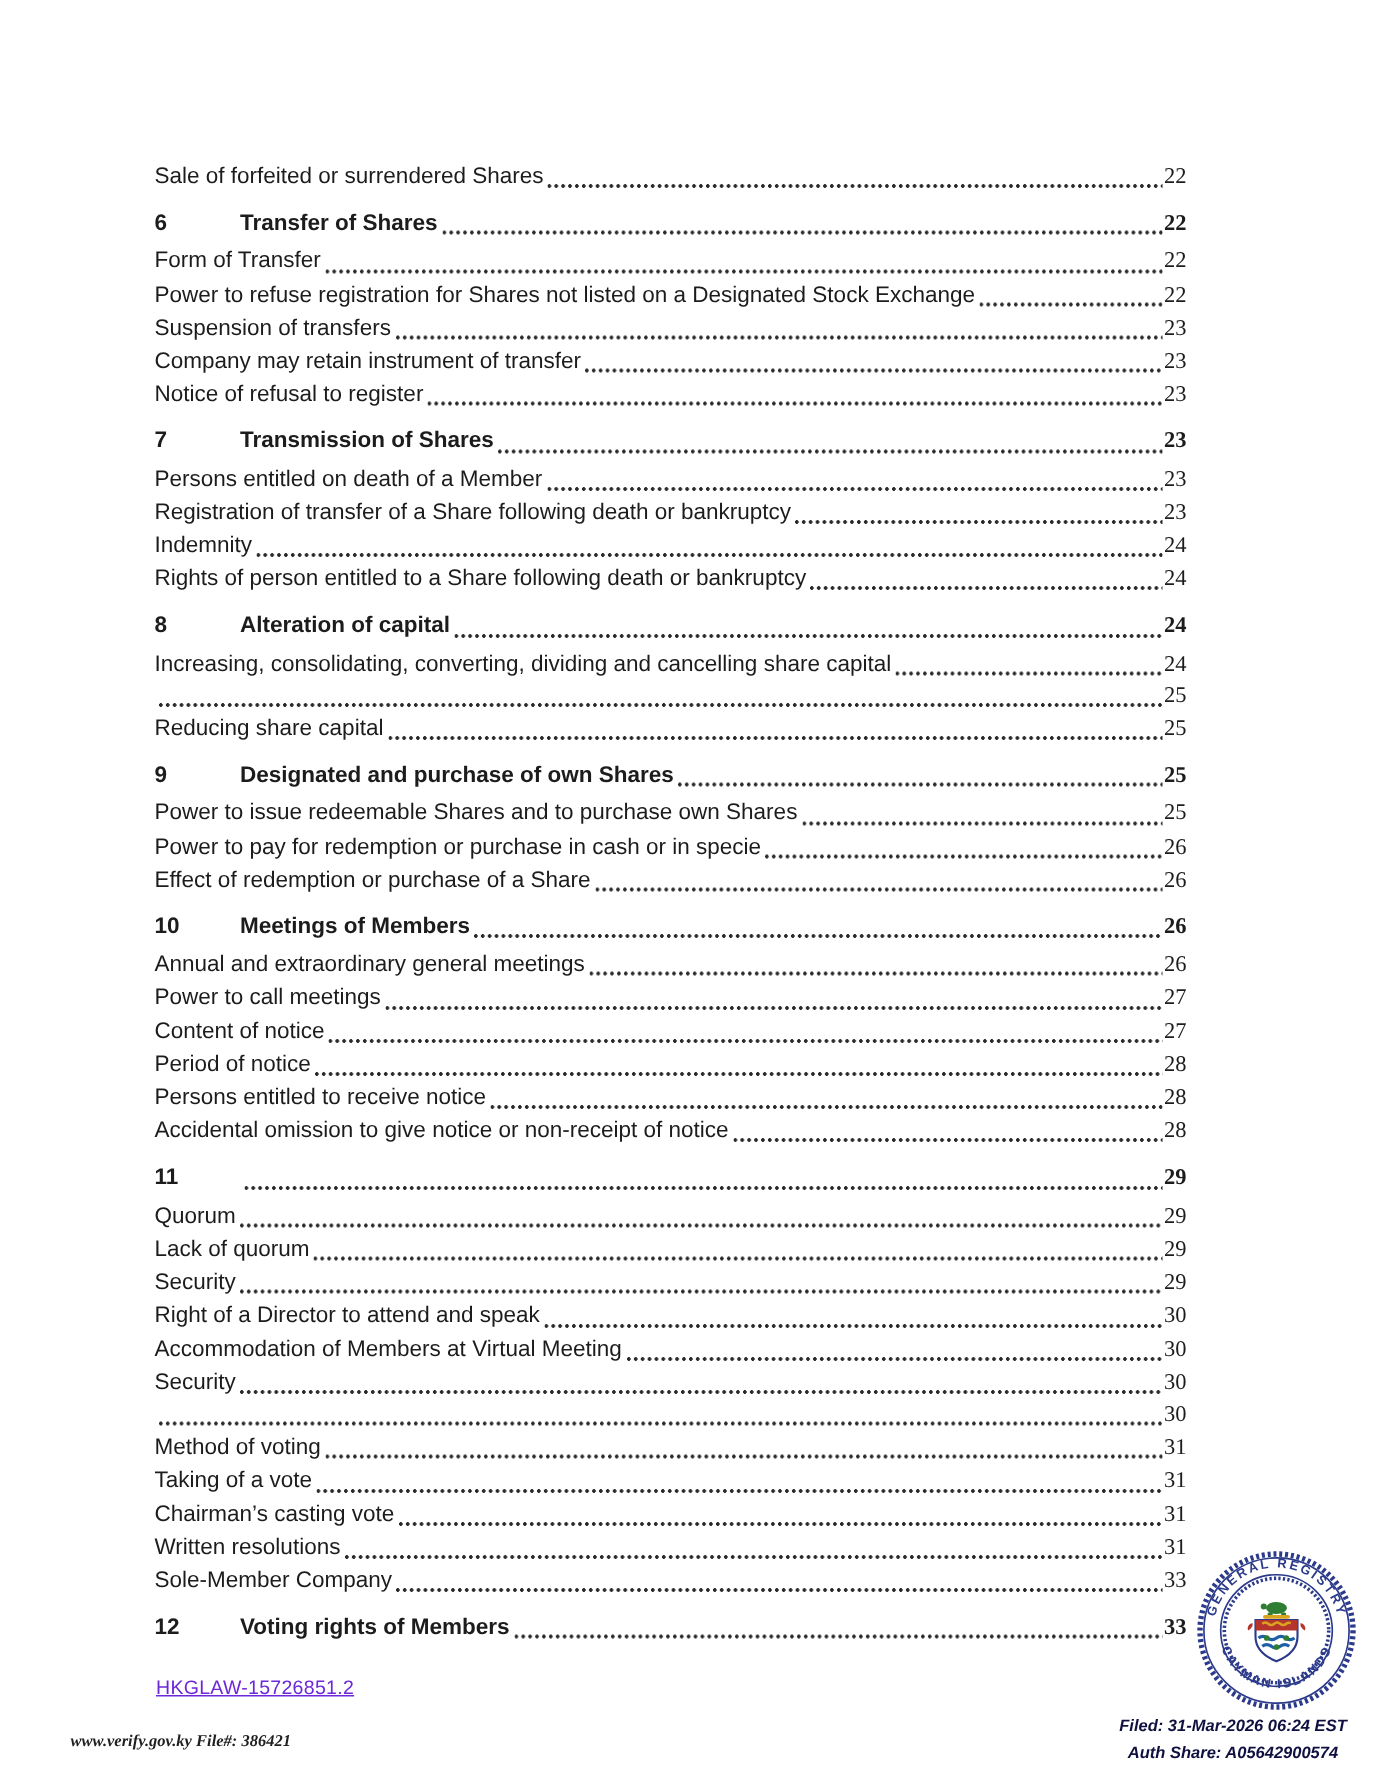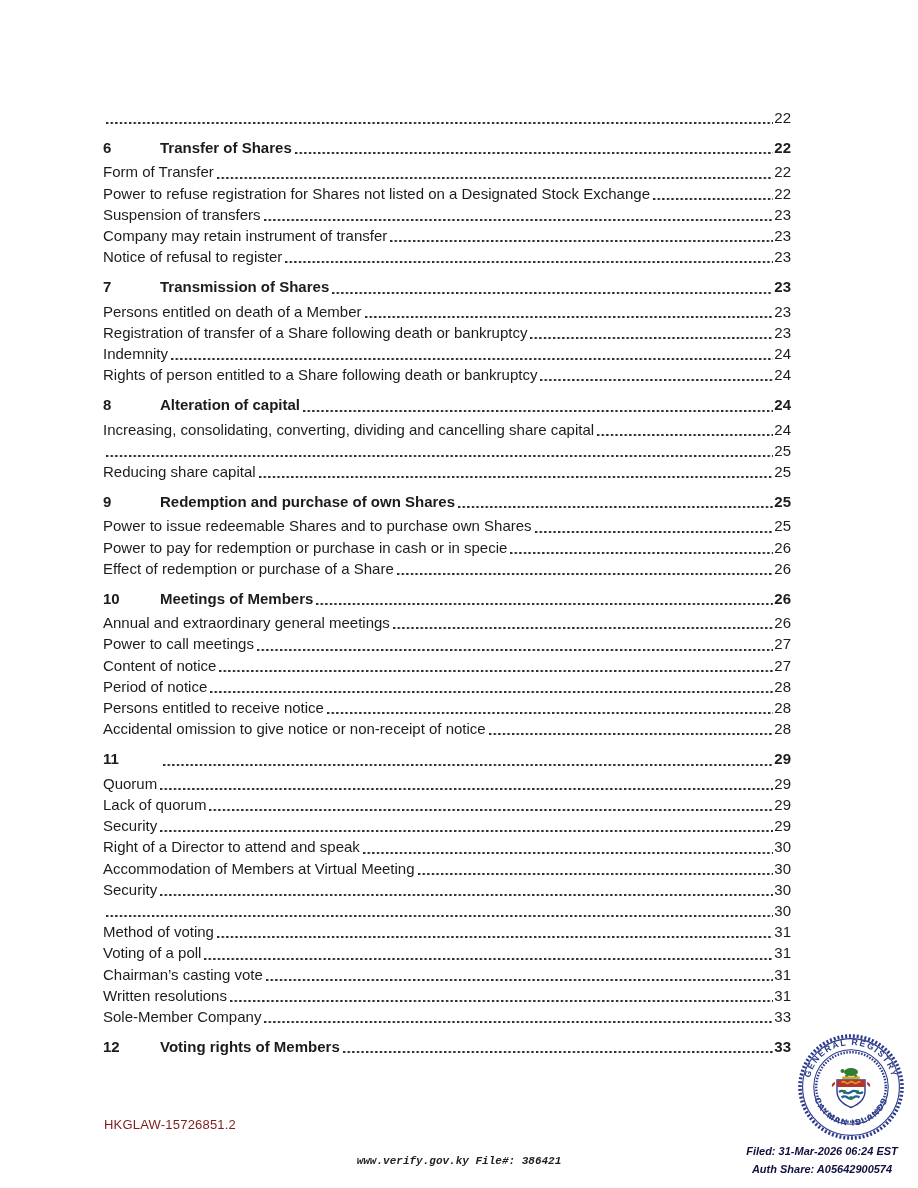--- a/index.html
+++ b/index.html
@@ -19,45 +19,46 @@
   .toc-row.section{font-weight:700;margin:9px 0 3px 0;}
   .toc-row .num{display:none;}
   .toc-row.section .num{display:inline-block;width:57px;flex:0 0 57px;}
   .toc-row .label{flex:0 0 auto;}
   .toc-row .dots{
     flex:1 1 auto;align-self:flex-end;height:4px;
     margin:0 1px 3px 3px;
     background-image:radial-gradient(circle at 1.2px 2px,#2a2a2a 1.05px,transparent 1.4px);
     background-size:4.6px 4px;background-repeat:repeat-x;background-position:0 0;
   }
-  .toc-row .page{flex:0 0 auto;text-align:right;}
+  .toc-row .page{flex:0 0 auto;text-align:right;font-family:Liberation Serif, serif;}
   .doc-ref{
     position:absolute;left:104px;top:1117px;
-    font-size:13px;color:#7f1d1d;letter-spacing:.2px;
+    font-size:13px;color:#6d28d9;letter-spacing:.2px;text-decoration:underline;
   }
   .verify-line{
-    position:absolute;left:0;right:0;top:1155px;text-align:center;
-    font-family:Liberation Mono, monospace;
-    font-style:italic;font-weight:700;font-size:11px;color:#1f1f1f;
+    position:absolute;left:0;right:0;top:1155px;text-align:left;
+    font-family:Liberation Serif, serif;
+    font-style:italic;font-weight:700;font-size:11px;color:#1f1f1f;padding-left:47px;
   }
   .filed-block{
     position:absolute;right:11px;top:1142px;width:170px;text-align:center;
     font-family:Liberation Sans, sans-serif;
     font-style:italic;font-weight:700;font-size:11px;line-height:18px;
     color:#101040;
   }
   .seal{position:absolute;left:796px;top:1032px;width:110px;height:110px;}
   .seal svg{display:block;width:110px;height:110px;}
 </style>
 </head>
 <body>
 
 <div class="toc">
   <div class="toc-row">
 
+    <span class="label">Sale of forfeited or surrendered Shares</span>
     <span class="dots"></span>
     <span class="page">22</span>
   </div>
 
   <div class="toc-row section">
     <span class="num">6</span>
     <span class="label">Transfer of Shares</span>
     <span class="dots"></span>
     <span class="page">22</span>
   </div>
@@ -154,21 +155,21 @@
 
   <div class="toc-row">
 
     <span class="label">Reducing share capital</span>
     <span class="dots"></span>
     <span class="page">25</span>
   </div>
 
   <div class="toc-row section">
     <span class="num">9</span>
-    <span class="label">Redemption and purchase of own Shares</span>
+    <span class="label">Designated and purchase of own Shares</span>
     <span class="dots"></span>
     <span class="page">25</span>
   </div>
 
   <div class="toc-row">
 
     <span class="label">Power to issue redeemable Shares and to purchase own Shares</span>
     <span class="dots"></span>
     <span class="page">25</span>
   </div>
@@ -292,21 +293,21 @@
 
   <div class="toc-row">
 
     <span class="label">Method of voting</span>
     <span class="dots"></span>
     <span class="page">31</span>
   </div>
 
   <div class="toc-row">
 
-    <span class="label">Voting of a poll</span>
+    <span class="label">Taking of a vote</span>
     <span class="dots"></span>
     <span class="page">31</span>
   </div>
 
   <div class="toc-row">
 
     <span class="label">Chairman’s casting vote</span>
     <span class="dots"></span>
     <span class="page">31</span>
   </div>

